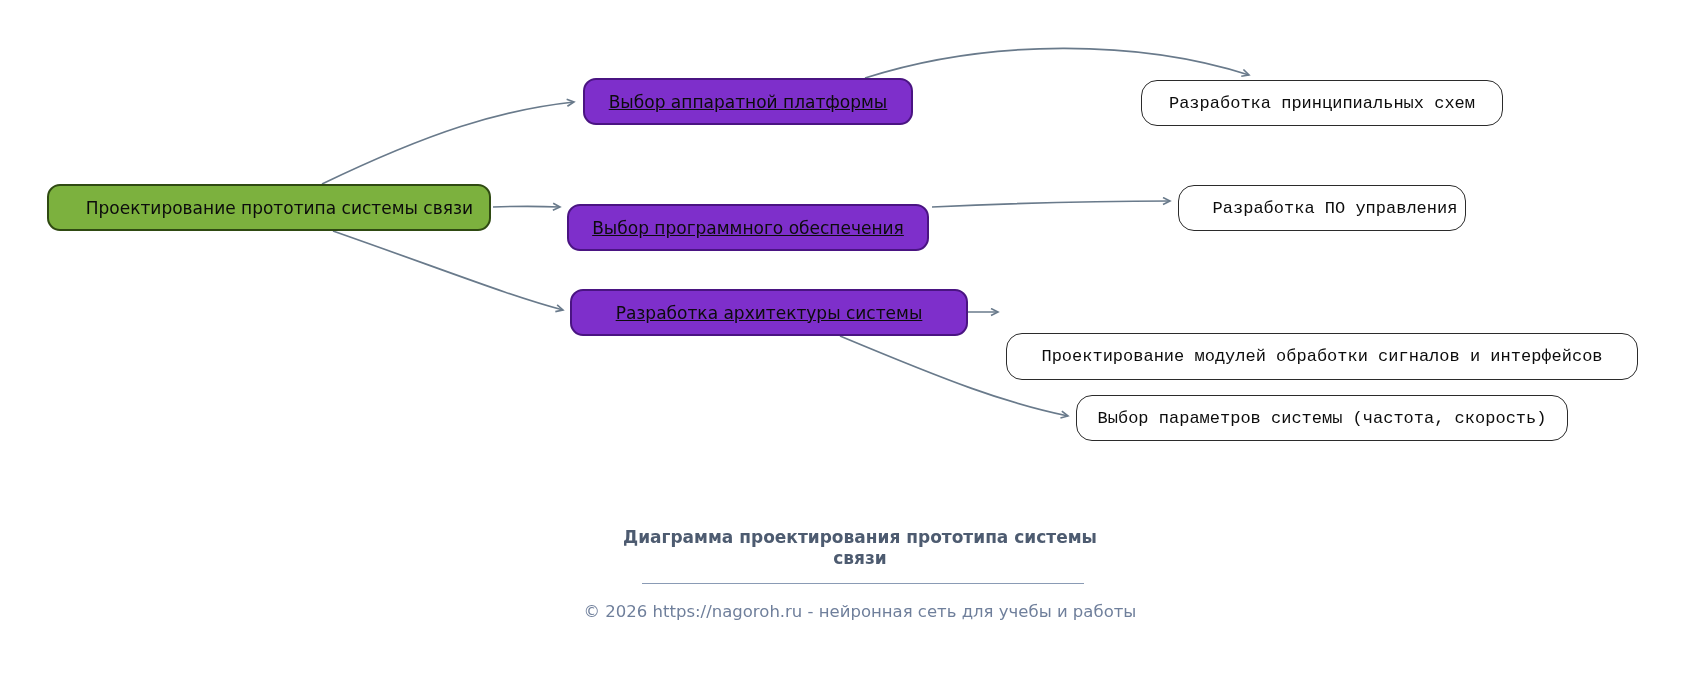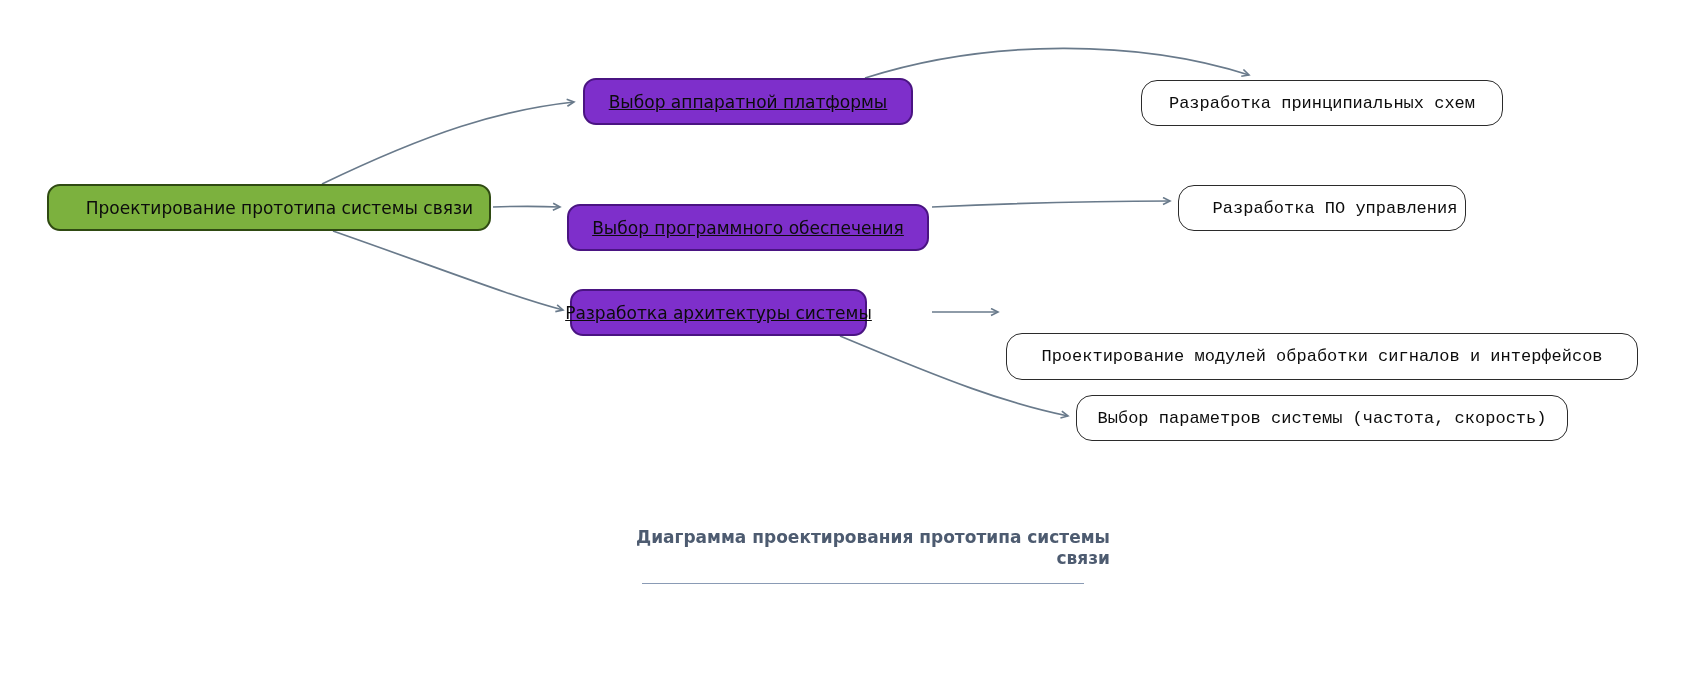--- a/index.html
+++ b/index.html
@@ -18,30 +18,30 @@
   .node{
     position:absolute;display:flex;align-items:center;justify-content:center;
     height:47px;border-radius:13px;font-size:17px;color:#0c0c0c;
     white-space:nowrap;padding:0 16px;text-align:center;
   }
   .node.root{background:var(--root-fill);border:2px solid var(--root-border);left:47px;top:184px;width:444px;justify-content:flex-end;}
   .node.branch{background:var(--branch-fill);border:2px solid var(--branch-border);text-decoration:underline;}
   .node.leaf{background:var(--leaf-fill);border:1.6px solid var(--leaf-border);border-radius:16px;font-family:Liberation Mono, monospace;}
   .node.hardware{left:583px;top:78px;width:330px;}
   .node.software{left:567px;top:184px;width:362px;margin-top:20px;}
-  .node.architecture{left:570px;top:289px;width:297px;text-align:right;}
+  .node.architecture{left:570px;top:289px;width:398px;text-align:right;}
   .node.schematics{left:1141px;top:80px;width:362px;height:46px;}
   .node.control{left:1178px;top:185px;width:288px;height:46px;padding-left:42px;}
   .node.modules{left:1006px;top:289px;width:632px;height:47px;margin-top:44px;}
   .node.parameters{left:1076px;top:395px;width:492px;height:46px;}
   .footer-title{
     position:absolute;left:560px;top:527px;width:600px;text-align:center;
     font-size:17px;font-weight:bold;color:var(--title-color);line-height:21px;
   }
-  .footer-title .inner{display:inline-block;max-width:500px;text-align:right;}
+  .footer-title .inner{display:inline-block;max-width:500px;}
   .footer-divider{position:absolute;left:642px;top:583px;width:442px;height:0;border-top:1px solid #8A9BB5;}
   .footer-copyright{
     position:absolute;left:460px;top:602px;width:800px;text-align:center;
     font-size:16.5px;color:var(--copyright-color);
   }
 </style>
 </head>
 <body>
 
 <div class="canvas">
@@ -92,14 +92,15 @@
   <div class="node leaf parameters">
     <span>Выбор параметров системы (частота, скорость)</span>
   </div>
 
   <div class="footer-title">
     <span class="inner">Диаграмма проектирования прототипа системы связи</span>
   </div>
 
   <div class="footer-divider"></div>
 
+  <div class="footer-copyright">© 2026 https://nagoroh.ru - нейронная сеть для учебы и работы</div>
 
 </div>
 
 </body></html>

